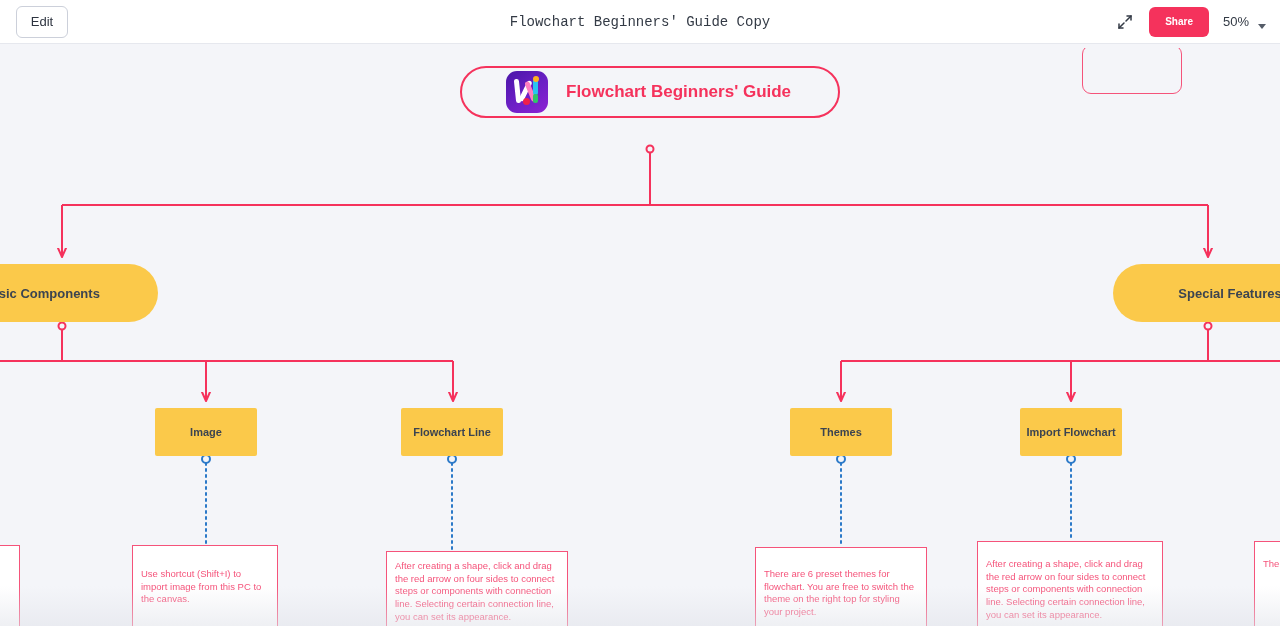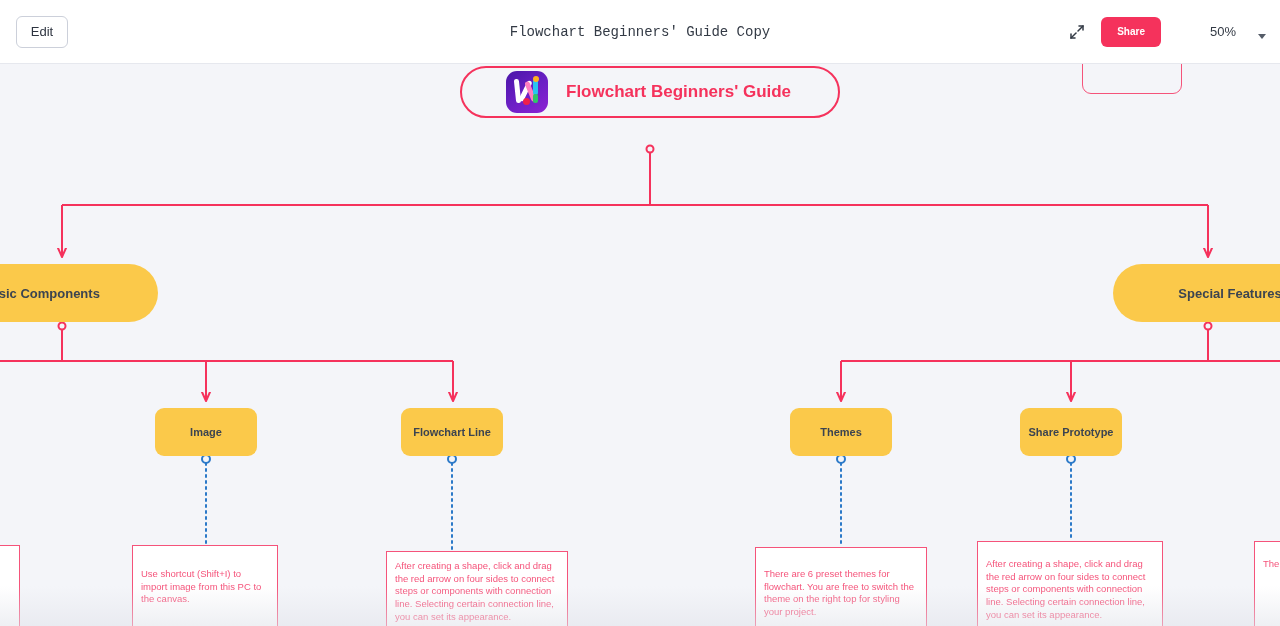--- a/index.html
+++ b/index.html
@@ -10,21 +10,21 @@
     overflow: hidden;
     font-family: "Liberation Sans", sans-serif;
     background: #f4f5f9;
   }
 
   
   #app-header {
     position: absolute;
     top: 0; left: 0;
     width: 1280px;
-    height: 64px;
+    height: 44px;
     background: #ffffff;
     border-bottom: 1px solid #e6e8ee;
     display: flex;
     align-items: center;
     z-index: 40;
   }
   #edit-button {
     margin-left: 16px;
     width: 52px;
     height: 32px;
@@ -68,25 +68,24 @@
     font-weight: bold;
     border: none;
     border-radius: 6px;
     padding: 0 16px;
     height: 30px;
     display: flex; align-items: center; justify-content: center;
     font-family: "Liberation Sans", sans-serif;
     cursor: pointer;
   }
   #zoom-control {
-    display: flex; align-items: flex-end; gap: 22px;
+    display: flex; align-items: flex-end; gap: 9px;
     font-size: 13px;
     color: #333a45;
     cursor: pointer;
-    margin-left: 35px;
   }
   .chevron-down {
     width: 0; height: 0;
     border-left: 4px solid transparent;
     border-right: 4px solid transparent;
     border-top: 5px solid #555c68;
   }
 
   
   #canvas {
@@ -154,21 +153,21 @@
     font-size: 13px;
     font-weight: bold;
     white-space: nowrap;
   }
   #node-basic-components { left: -76px; top: 216px; width: 234px; }
   #node-special-features { left: 1113px; top: 216px; width: 234px; }
 
   .box-node {
     width: 102px; height: 48px;
     background: #fbc94a;
-    border-radius: 9px;
+    border-radius: 2px;
     display: flex;
     align-items: center;
     justify-content: center;
     color: #3c4450;
     font-size: 11px;
     font-weight: bold;
     white-space: nowrap;
   }
   #node-image            { left: 155px;  top: 360px; }
   #node-connection-line  { left: 401px;  top: 360px; }
@@ -315,21 +314,21 @@
 
   <div class="node box-node" id="node-connection-line">
     <span>Flowchart Line</span>
   </div>
 
   <div class="node box-node" id="node-themes">
     <span>Themes</span>
   </div>
 
   <div class="node box-node" id="node-import-prototype">
-    <span>Share Prototype</span>
+    <span>Import Flowchart</span>
   </div>
 
   <div class="note-card" id="note-left-cut">ou e</div>
 
   <div class="note-card" id="note-image">Use shortcut (Shift+I) to import image from this PC to the canvas.</div>
 
   <div class="note-card" id="note-connection-line">After creating a shape, click and drag the red arrow on four sides to connect steps or components with connection line.
 Selecting certain connection line, you can set its appearance.</div>
 
   <div class="note-card" id="note-themes">There are 6 preset themes for flowchart. You are free to switch the theme on the right top for styling your project.</div>

